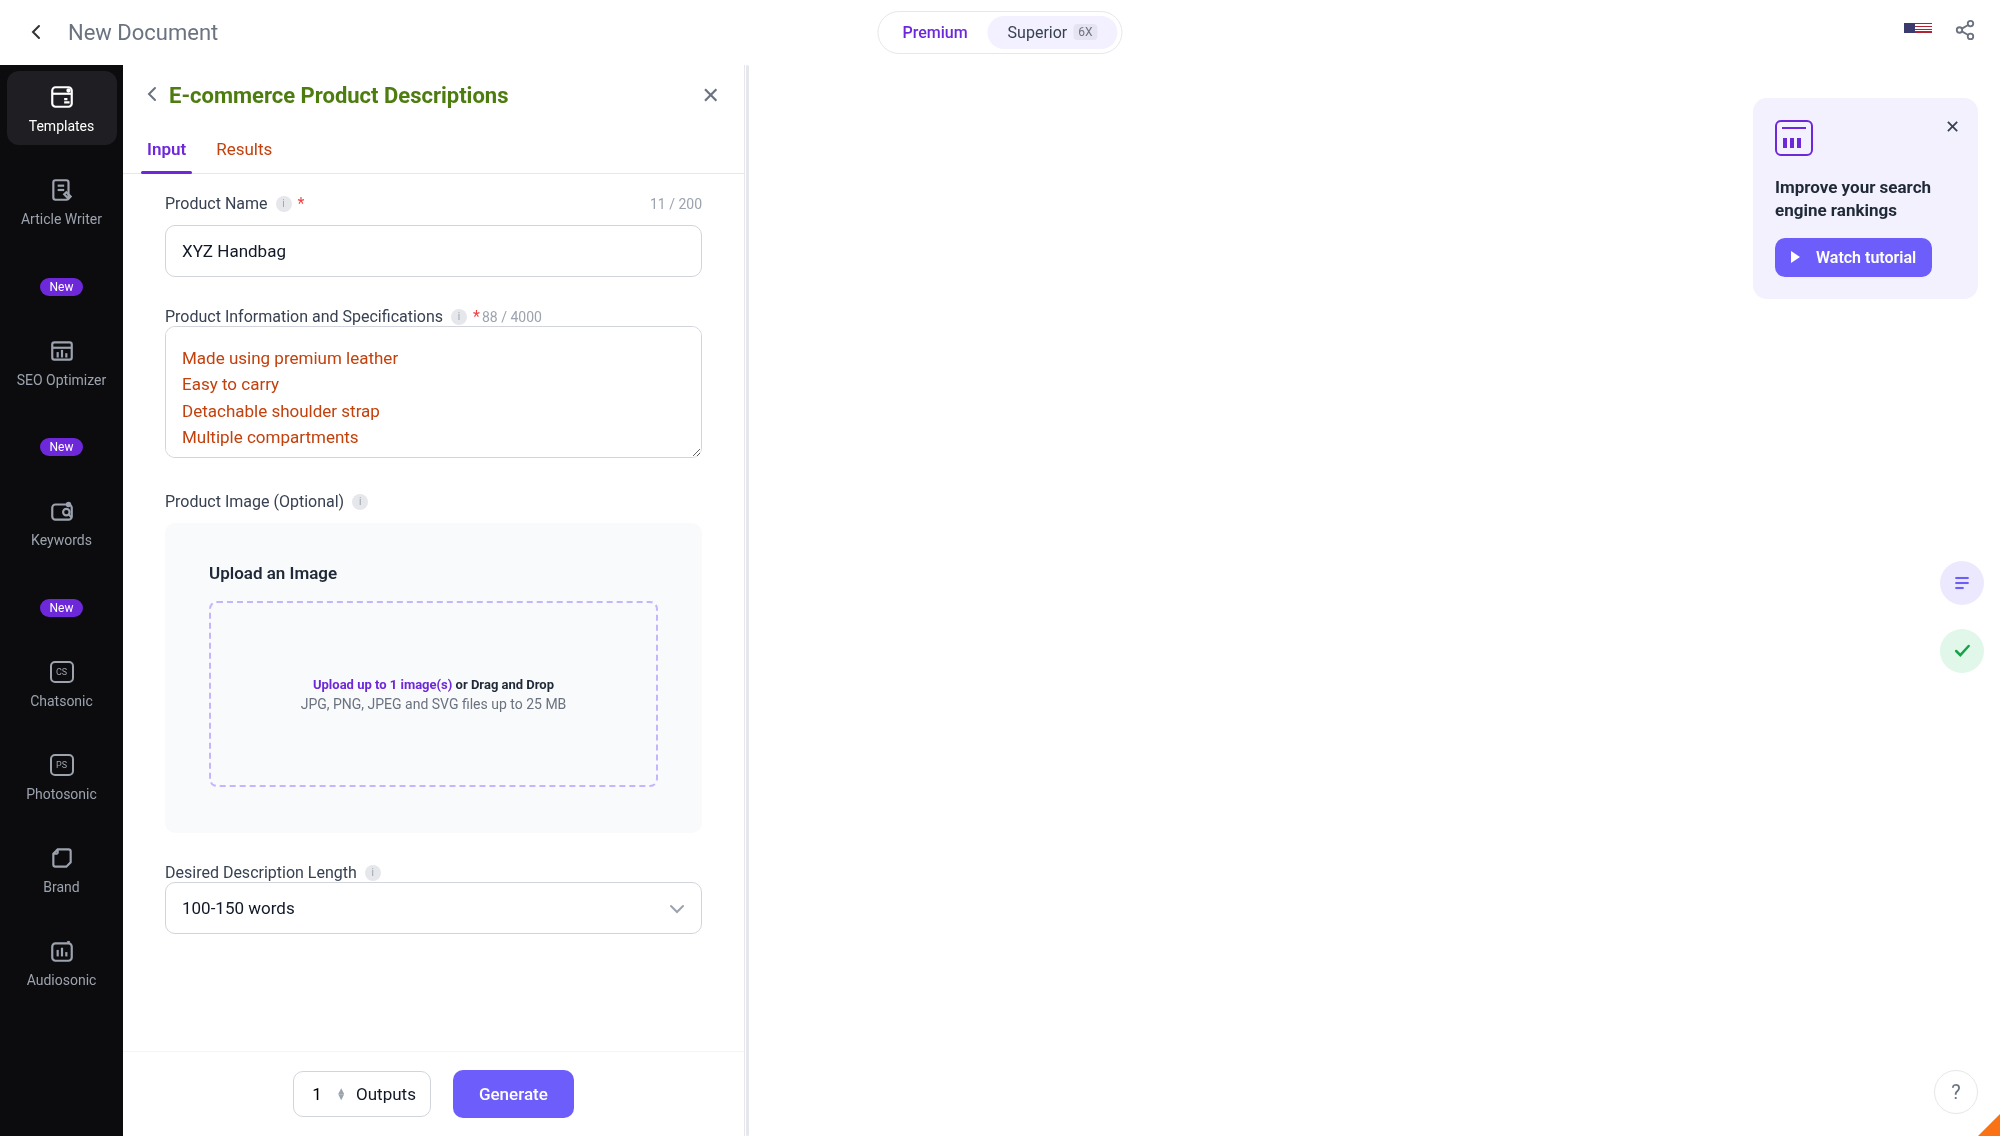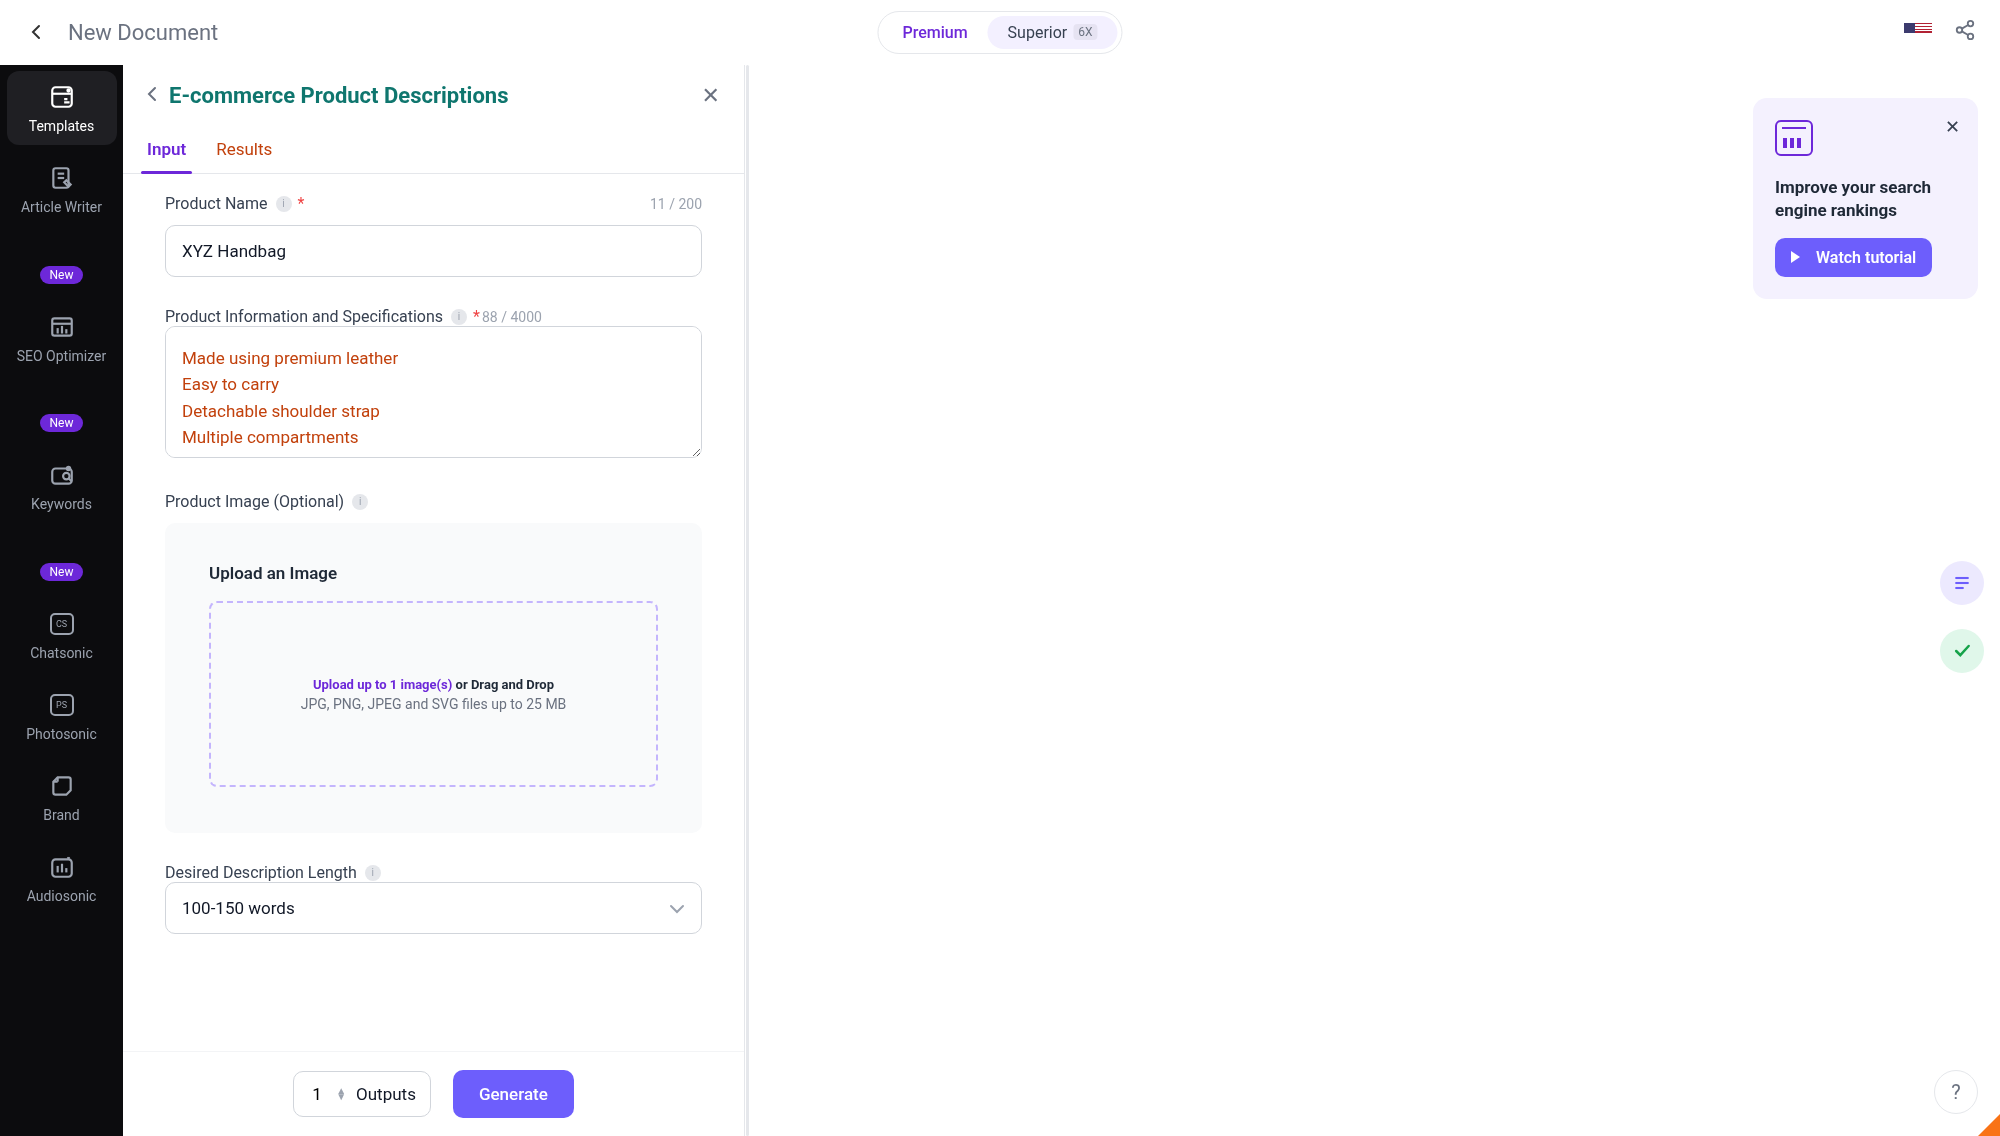--- a/index.html
+++ b/index.html
@@ -13,33 +13,33 @@
 .plan-item { padding: 7px 20px; border-radius: 999px; font-size: 16px; cursor: pointer; }
 .plan-premium { color: #6d28d9; font-weight: 500; }
 .plan-superior { background: #f3f0ff; color: #374151; display: flex; align-items: center; gap: 6px; }
 .plan-badge { font-size: 12px; background: rgba(0,0,0,0.05); padding: 1px 5px; border-radius: 4px; color: #6b7280; }
 .header-right { margin-left: auto; display: flex; align-items: center; gap: 22px; }
 .flag { width: 28px; height: 18px; background: linear-gradient(to bottom, #b22234 0%, #b22234 7.7%, #fff 7.7%, #fff 15.4%, #b22234 15.4%, #b22234 23%, #fff 23%, #fff 30.7%, #b22234 30.7%, #b22234 38.4%, #fff 38.4%, #fff 46.1%, #b22234 46.1%, #b22234 53.8%, #fff 53.8%); position: relative; }
 .flag::before { content: ''; position: absolute; top: 0; left: 0; width: 11px; height: 10px; background: #3c3b6e; }
 .share-btn { color: #6b7280; cursor: pointer; }
 
 
-.sidebar { position: absolute; top: 65px; left: 0; width: 123px; height: calc(100% - 65px); background: #0c0c0e; display: flex; flex-direction: column; align-items: center; padding-top: 6px; gap: 7px; }
+.sidebar { position: absolute; top: 65px; left: 0; width: 123px; height: calc(100% - 65px); background: #0c0c0e; display: flex; flex-direction: column; align-items: center; padding-top: 6px; gap: 19px; }
 .side-item { width: 110px; padding: 12px 4px 10px; display: flex; flex-direction: column; align-items: center; gap: 7px; cursor: pointer; border-radius: 12px; color: #9ca3af; text-align: center; }
 .side-item.active { background: #1f1f23; color: #fff; }
 .side-label { font-size: 14px; line-height: 1.2; }
 .side-badge { font-size: 12px; background: #6d28d9; color: #fff; padding: 2px 10px; border-radius: 999px; margin-top: 43px; }
 .side-icon { width: 28px; height: 28px; display: flex; align-items: center; justify-content: center; }
 
 
 .panel { position: absolute; top: 65px; left: 123px; width: 622px; height: calc(100% - 65px); border-right: 1px solid #e5e7eb; display: flex; flex-direction: column; background: #fff; }
 .panel::after { content: ''; position: absolute; right: -5px; top: 0; bottom: 0; width: 3px; background: #e5e7eb; border-radius: 2px; }
 .panel-header { display: flex; align-items: center; padding: 18px 24px 19px 24px; }
 .panel-back { color: #6b7280; cursor: pointer; margin-right: 12px; }
-.panel-title { font-size: 22px; font-weight: 700; color: #0f766e; }
+.panel-title { font-size: 22px; font-weight: 700; color: #4d7c0f; }
 .panel-close { margin-left: auto; color: #6b7280; cursor: pointer; font-size: 22px; }
 .tabs { display: flex; gap: 30px; padding: 0 24px; border-bottom: 1px solid #e5e7eb; }
 .tab { padding: 12px 0 14px; font-size: 17px; color: #c2410c; cursor: pointer; position: relative; }
 .tab.active { color: #6d28d9; font-weight: 600; }
 .tab.active::after { content: ''; position: absolute; bottom: -1px; left: -6px; right: -6px; height: 3px; background: #6d28d9; border-radius: 2px; }
 .form { padding: 20px 42px 20px 42px; overflow-y: auto; flex: 1; }
 .field-label-row { display: flex; align-items: center; font-size: 16px; color: #374151; }
 .req { color: #ef4444; margin-left: 6px; font-size: 16px; }
 .help-dot { width: 16px; height: 16px; border-radius: 50%; background: #e5e7eb; display: inline-flex; align-items: center; justify-content: center; margin-left: 8px; font-size: 10px; color: #9ca3af; }
 .count { margin-left: auto; font-size: 14px; color: #9ca3af; }

